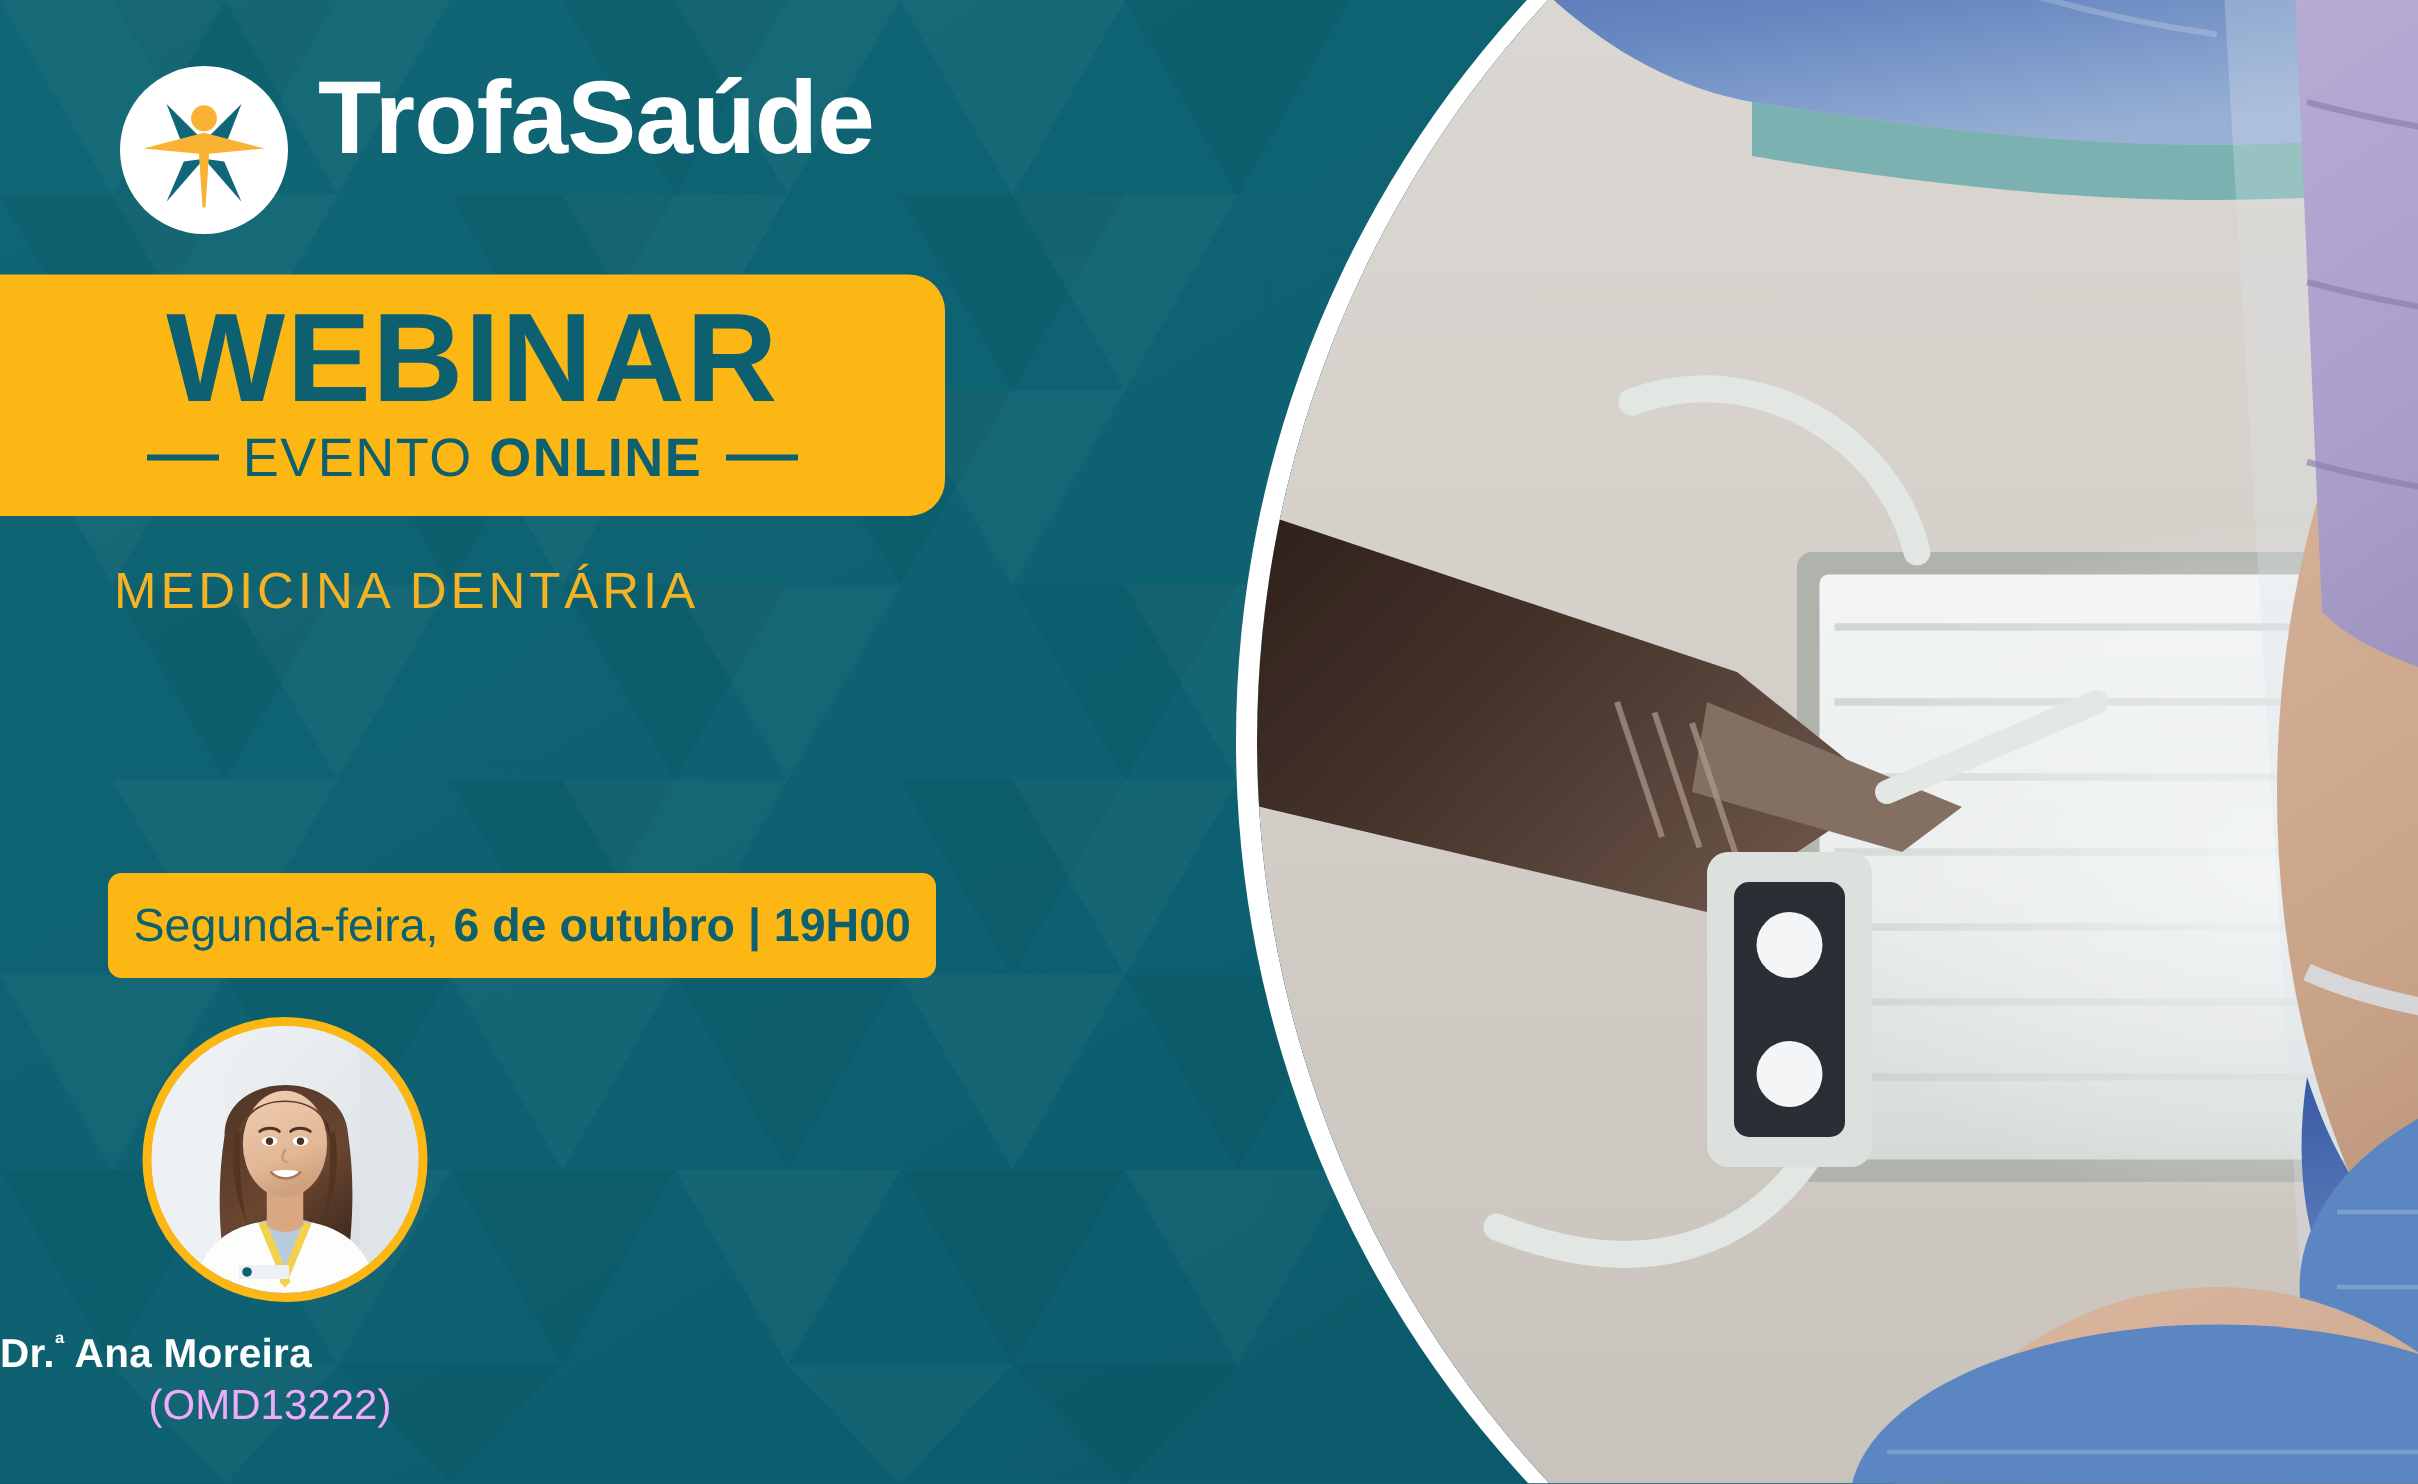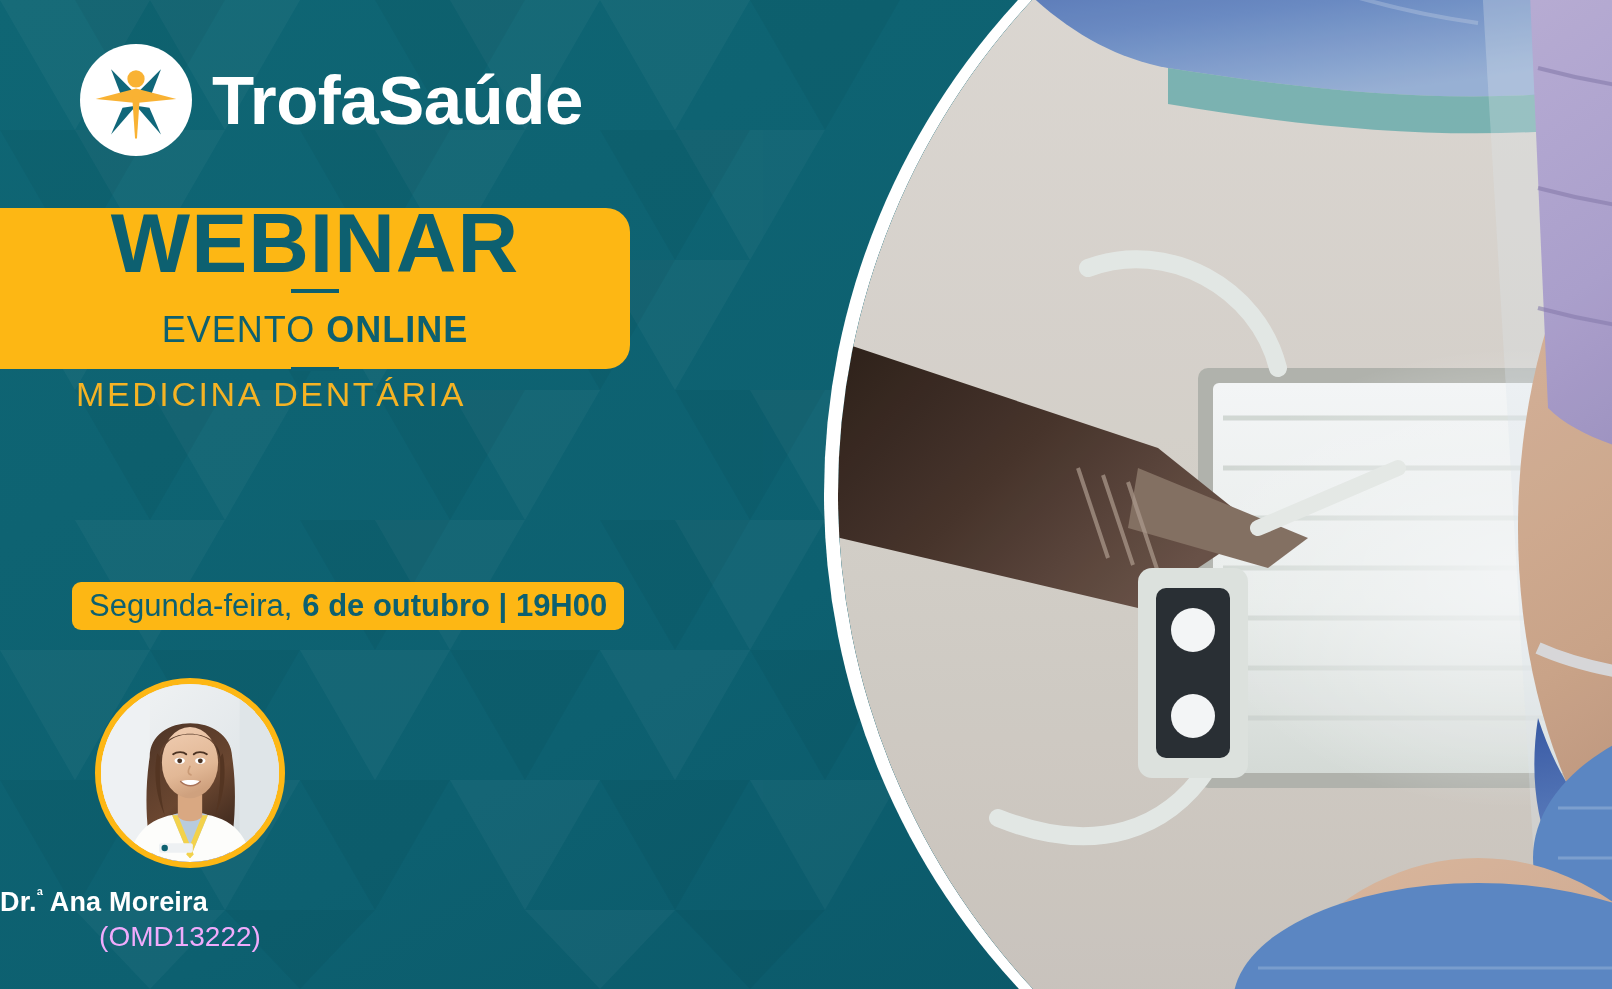--- a/index.html
+++ b/index.html
@@ -45,21 +45,20 @@
     overflow: hidden;
   }
   .photo-art { position: absolute; inset: 0; }
 
   
   .logo-row {
     position: absolute;
     left: 80px;
     top: 44px;
     display: flex;
-    align-items: center;
     gap: 20px;
   }
   .logo-mark {
     width: 112px;
     height: 112px;
     border-radius: 50%;
     background: #ffffff;
     display: flex;
     align-items: center;
     justify-content: center;
@@ -81,36 +80,34 @@
     top: 183px;
     width: 630px;
     height: 161px;
     background: #fdb714;
     border-top-right-radius: 24px;
     border-bottom-right-radius: 24px;
     display: flex;
     flex-direction: column;
     align-items: center;
     justify-content: center;
-    margin-top: 25px;
   }
   .webinar-title {
     color: #0d6070;
     font-size: 84px;
     font-weight: bold;
     letter-spacing: 1px;
     line-height: 0.98;
     margin-top: -4px;
   }
   .webinar-sub {
     display: flex;
     align-items: center;
     gap: 16px;
     margin-top: 4px;
-    flex-direction: column;
   }
   .rule {
     width: 48px;
     height: 4px;
     background: #0d6070;
     flex: none;
   }
   .sub-text {
     color: #0d6070;
     font-size: 36px;
@@ -141,21 +138,21 @@
     letter-spacing: 0.3px;
   }
   .headline div { white-space: nowrap; }
 
   
   .date-badge {
     position: absolute;
     left: 72px;
     top: 582px;
     height: 48px;
-    padding: 0 17px;
+    padding: 11px 17px;
     background: #fdb714;
     border-radius: 9px;
     display: flex;
     align-items: center;
     color: #0d6070;
     font-size: 31px;
     white-space: nowrap;
   }
   .date-badge .lite { font-weight: normal; }
   .date-badge .bold { font-weight: bold; }

